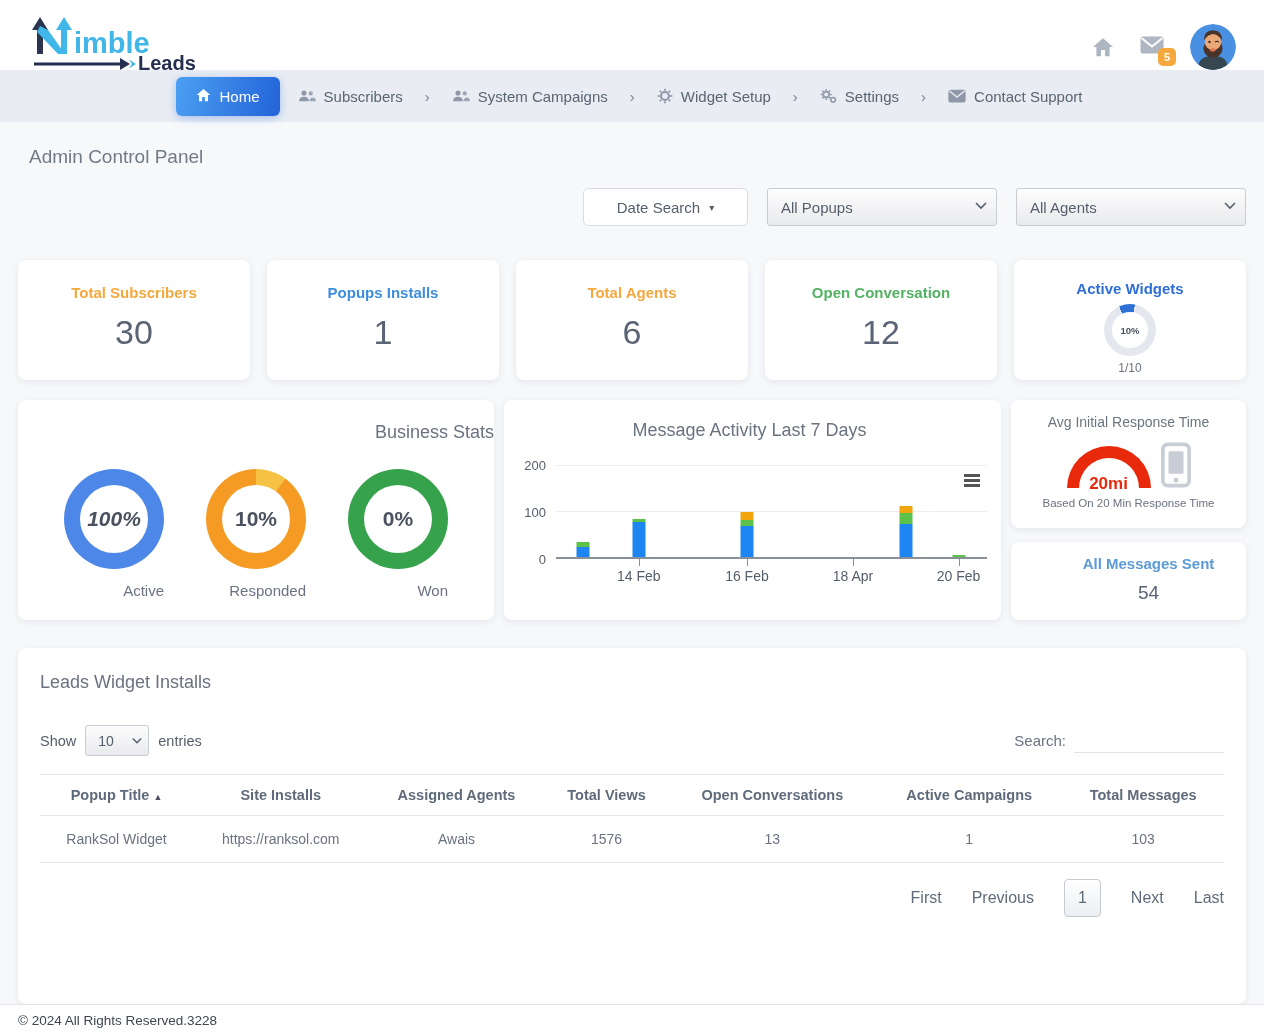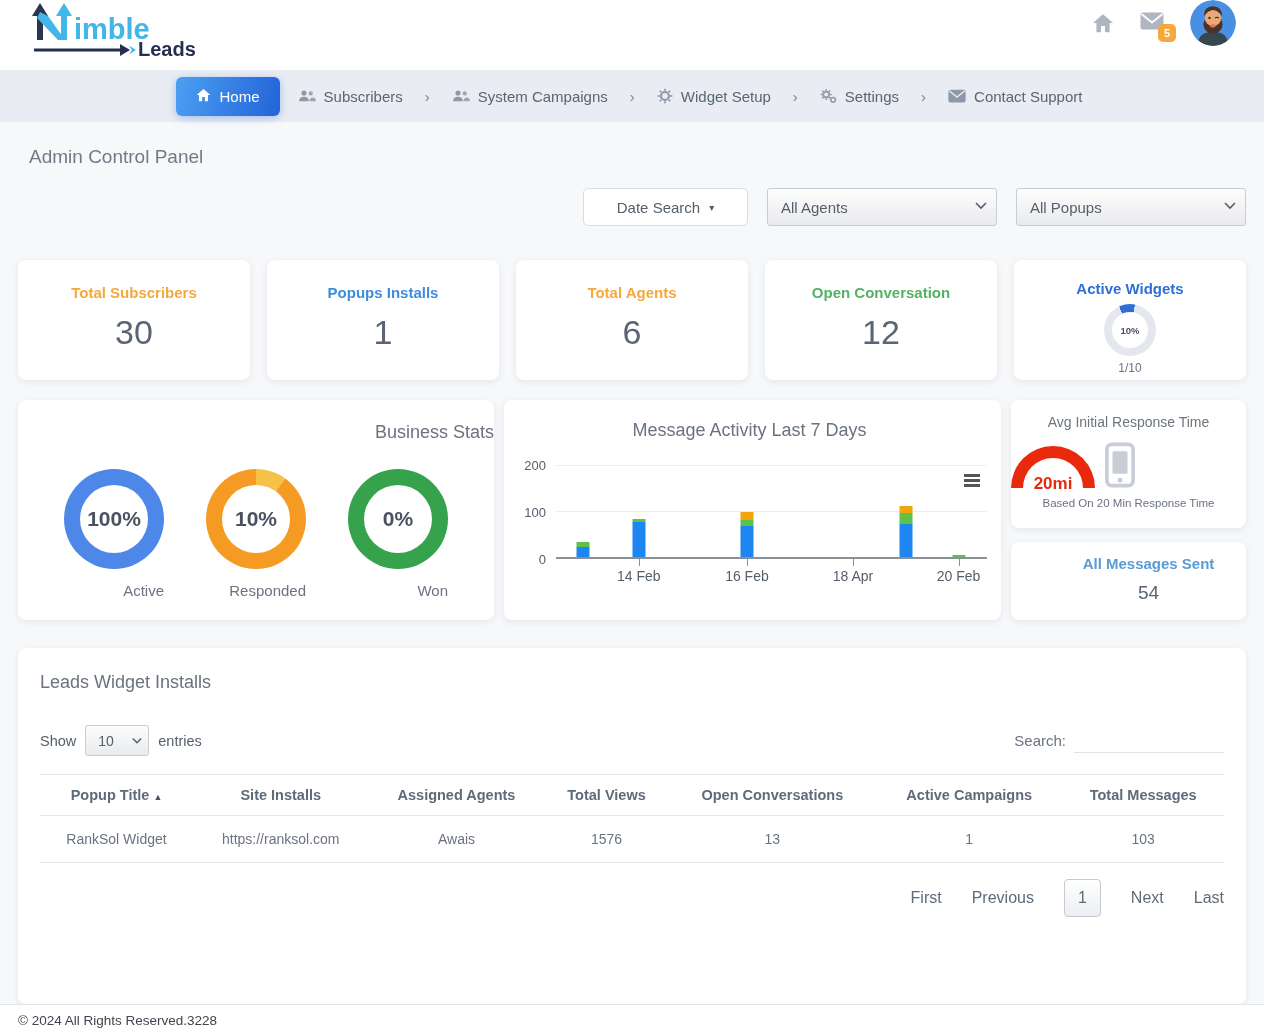--- a/index.html
+++ b/index.html
@@ -3,21 +3,21 @@
 <meta charset="utf-8">
 <style>
   * { box-sizing: border-box; margin: 0; padding: 0; }
   html, body { width: 1264px; height: 1035px; }
   body {
     font-family: "Liberation Sans", "DejaVu Sans", sans-serif;
     background: #f7f8fa; color: #5f6b7a;
     display: flex; flex-direction: column; overflow: hidden;
   }
   
-  .app-header { height: 70px; background: #ffffff; display: flex; align-items: flex-start;
+  .app-header { height: 70px; background: #ffffff; display: flex; align-items: flex-end;
     justify-content: space-between; padding: 0 28px; }
   .logo { display: flex; align-items: center; cursor: pointer; }
   .header-right { display: flex; align-items: center; gap: 26px; }
   .hdr-icon { width: 22px; height: 22px; color: #aeb6c2; cursor: pointer; }
   .mail-wrap { position: relative; }
   .badge { position: absolute; right: -12px; bottom: -8px; background: #f5a83c; color: #fff;
     font-size: 11px; font-weight: bold; padding: 3px 6px; border-radius: 5px; }
   .avatar { width: 46px; height: 46px; border-radius: 50%; overflow: hidden; cursor: pointer; }
   
   .main-nav { height: 52px; background: #e9edf3; display: flex; align-items: center; justify-content: center; }
@@ -80,21 +80,21 @@
   .bar .seg { width: 100%; }
   .tick-mark { position: absolute; top: 100%; width: 1px; height: 7px; background: #8a9097; margin-top: 2px; }
   .tick-label { position: absolute; top: 100%; margin-top: 11px; transform: translateX(-50%);
     font-size: 14px; color: #555e6b; white-space: nowrap; }
   .burger { position: absolute; top: 6px; right: 4px; cursor: pointer; display: flex;
     flex-direction: column; gap: 2.5px; padding: 3px; }
   .burger i { width: 16px; height: 2.6px; background: #555; display: block; }
   .right-col { flex: 1; display: flex; flex-direction: column; gap: 14px; }
   .avg-card { height: 128px; text-align: center; padding-top: 14px; }
   .avg-title { font-size: 14px; color: #6c757d; }
-  .gauge-row { display: flex; align-items: flex-end; gap: 10px; margin-top: 10px; height: 48px; }
+  .gauge-row { display: flex; justify-content: center; align-items: flex-end; gap: 10px; margin-top: 10px; height: 48px; }
   .half-ring { position: relative; width: 84px; height: 42px; border: 12px solid #e8290b;
     border-bottom: none; border-radius: 84px 84px 0 0; }
   .gauge-value { position: absolute; left: 50%; bottom: -6px; transform: translateX(-50%);
     font-size: 17px; font-weight: bold; color: #e8290b; white-space: nowrap; }
   .avg-caption { font-size: 11.5px; color: #6b7280; margin-top: 9px; }
   .msg-card { height: 78px; text-align: center; padding-top: 13px; padding-left: 40px; }
   .msg-title { font-size: 15px; font-weight: bold; }
   .msg-value { font-size: 19px; color: #5b6475; margin-top: 10px; }
   
   .table-card { margin-top: 28px; min-height: 356px; padding: 24px 22px; }
@@ -248,34 +248,34 @@
 <main>
   <h1 class="page-title">Admin Control Panel</h1>
 
   <div class="filters">
     <button class="btn-datefilter">
       <span>Date Search</span>
       <span class="caret">▾</span>
     </button>
     <span class="sel-wrap">
       <select>
+        <option>All Popups</option>
+      </select>
+      <svg class="sel-chev" viewBox="0 0 12 8">
+        <path d="M1 1 l5 5 l5 -5" stroke="currentColor" stroke-width="1.6" fill="none"></path>
+      </svg>
+    </span>
+    <span class="sel-wrap">
+      <select>
         <option>All Agents</option>
       </select>
       <svg class="sel-chev" viewBox="0 0 12 8">
         <path d="M1 1 l5 5 l5 -5" stroke="currentColor" stroke-width="1.6" fill="none"></path>
       </svg>
     </span>
-    <span class="sel-wrap">
-      <select>
-        <option>All Popups</option>
-      </select>
-      <svg class="sel-chev" viewBox="0 0 12 8">
-        <path d="M1 1 l5 5 l5 -5" stroke="currentColor" stroke-width="1.6" fill="none"></path>
-      </svg>
-    </span>
   </div>
 
   <div class="stats-row">
     <div class="card stat-card">
       <div class="stat-title" style="color: rgb(245, 168, 60);">Total Subscribers</div>
       <div class="stat-value">30</div>
     </div>
     <div class="card stat-card">
       <div class="stat-title" style="color: rgb(62, 141, 221);">Popups Installs</div>
       <div class="stat-value">1</div>
@@ -296,21 +296,21 @@
       <div class="stat-caption">1/10</div>
     </div>
   </div>
 
   <div class="mid-row">
 
     <div class="card biz-card">
       <div class="sec-title">Business Stats</div>
       <div class="donut-row">
         <div class="donut-col">
-          <div class="donut donut-lg" style="background: conic-gradient(rgb(77, 135, 232) 0deg, rgb(77, 135, 232) 100%, rgb(77, 135, 232) 100%, rgb(77, 135, 232) 100%);">
+          <div class="donut donut-lg" style="background: conic-gradient(rgb(77, 135, 232) 0deg, rgb(77, 135, 232) 100%, rgb(77, 135, 232) 100%, rgb(77, 135, 232) 100%); font-style: italic;">
             <span class="pct">100%</span>
           </div>
           <div class="dlabel">Active</div>
         </div>
         <div class="donut-col">
           <div class="donut donut-lg" style="background: conic-gradient(rgb(246, 194, 69) 0deg, rgb(246, 194, 69) 10%, rgb(245, 155, 35) 10%, rgb(245, 155, 35) 100%);">
             <span class="pct">10%</span>
           </div>
           <div class="dlabel">Responded</div>
         </div>

